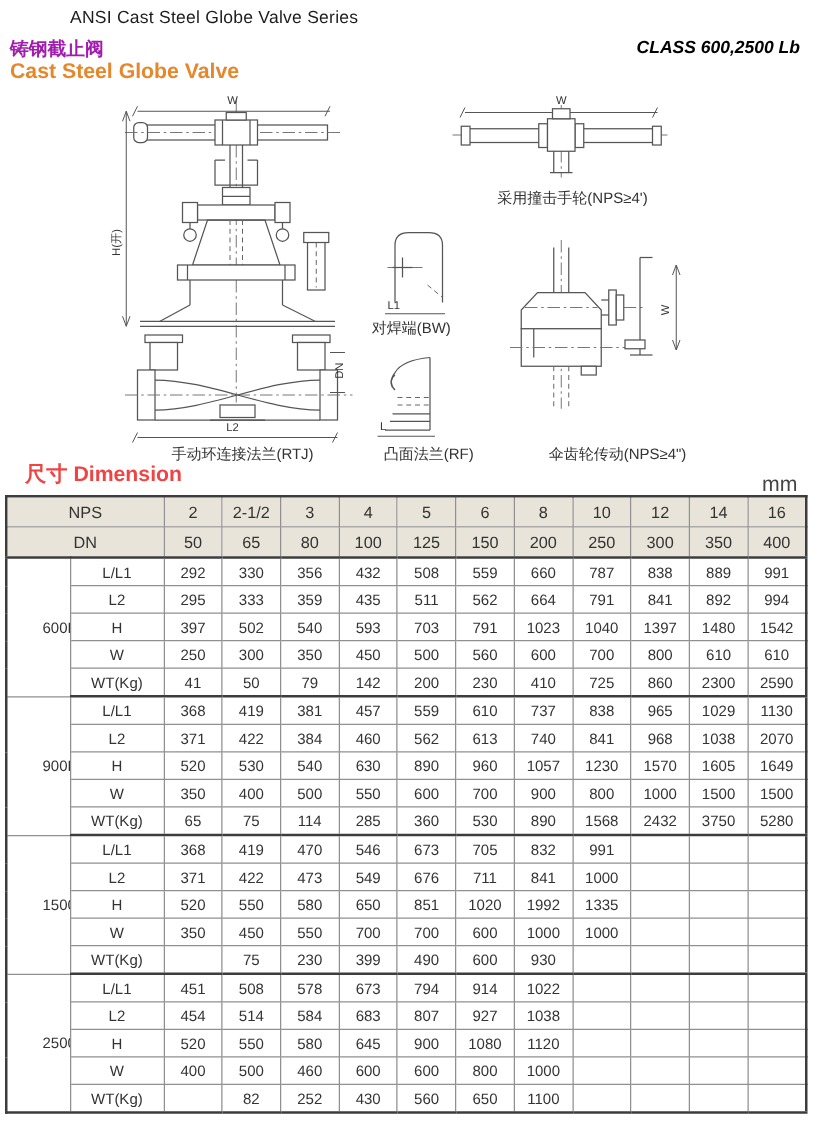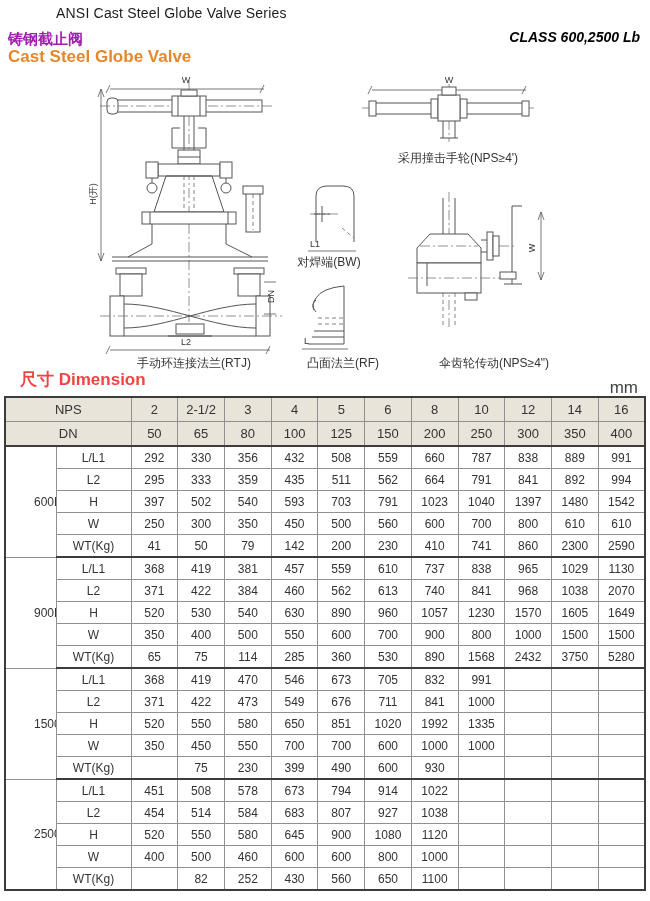--- a/index.html
+++ b/index.html
@@ -314,21 +314,21 @@
         </tr>
         <tr class="grp-end">
           <td>WT(Kg)</td>
           <td>41</td>
           <td>50</td>
           <td>79</td>
           <td>142</td>
           <td>200</td>
           <td>230</td>
           <td>410</td>
-          <td>741</td>
+          <td>725</td>
           <td>860</td>
           <td>2300</td>
           <td>2590</td>
         </tr>
         <tr>
           <td rowspan="5" class="grp">900Lb</td>
           <td>L/L1</td>
           <td>368</td>
           <td>419</td>
           <td>381</td>

